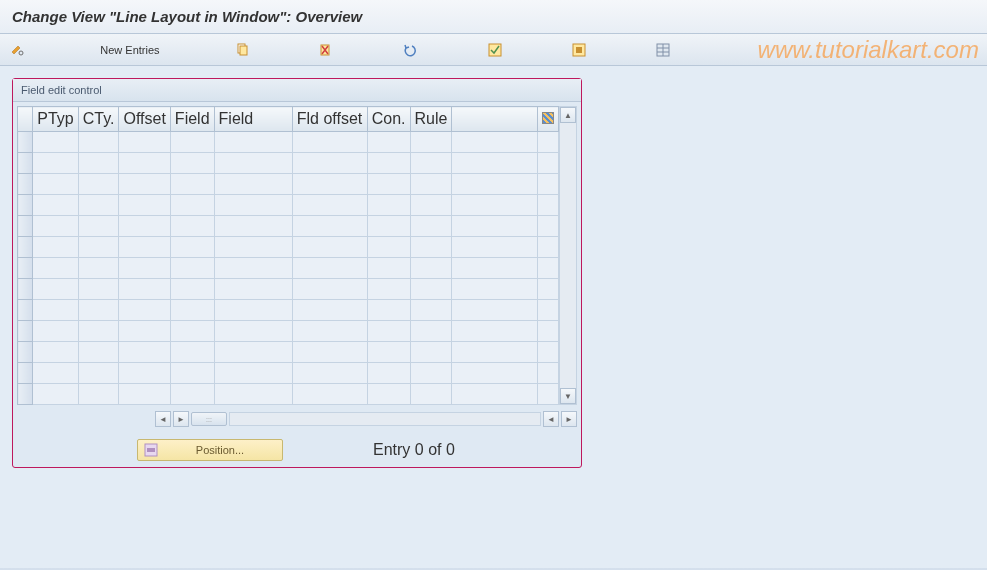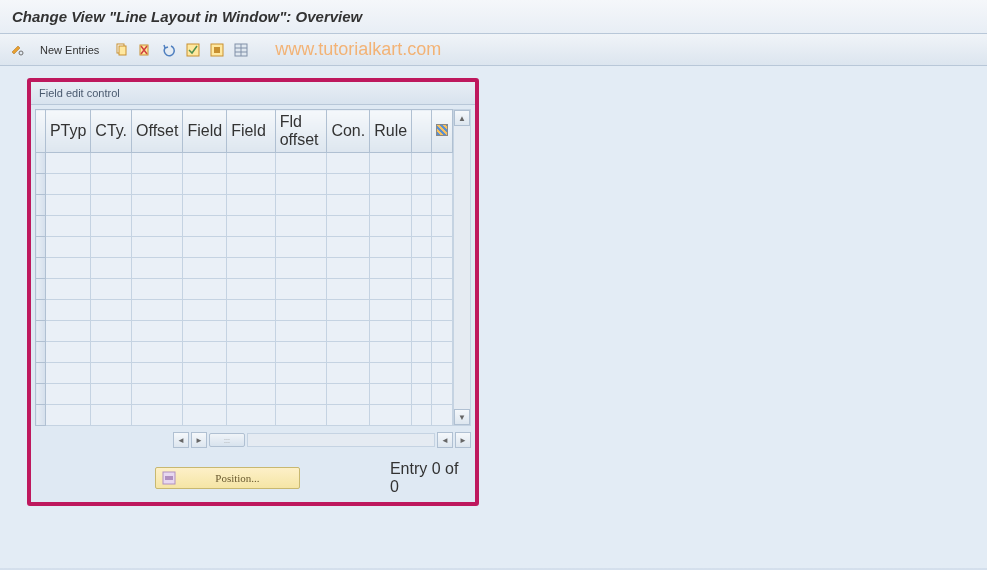--- a/index.html
+++ b/index.html
@@ -17,49 +17,51 @@
       font-size: 15px;
       font-weight: bold;
       font-style: italic;
       color: #333;
       background: linear-gradient(to bottom, #f5f7fa 0%, #e8eef5 100%);
       border-bottom: 1px solid #b8c7d8;
     }
     .toolbar {
       display: flex;
       align-items: center;
-      gap: 4px;
+      gap: 14px;
       padding: 4px 8px;
       background: linear-gradient(to bottom, #f0f4f8 0%, #dce5ef 100%);
       border-bottom: 1px solid #b8c7d8;
       height: 32px;
+      justify-content: space-between;
     }
     .toolbar-btn {
       width: 20px;
       height: 20px;
       border: 1px solid transparent;
       background: transparent;
       display: flex;
       align-items: center;
       justify-content: center;
       cursor: pointer;
       border-radius: 2px;
     }
     .new-entries {
       color: #333;
       padding: 2px 8px;
       cursor: pointer;
       font-size: 11px;
     }
     .watermark {
       color: #f5a960;
-      font-size: 18px;
+      font-size: 24px;
       font-weight: normal;
       margin-left: 20px;
       opacity: 0.85;
+      font-style: italic;
     }
     .content-area {
       padding: 12px;
       background: #e3ecf5;
       height: calc(100% - 68px);
     }
     .form-row {
       display: flex;
       align-items: center;
       gap: 8px;
@@ -71,25 +73,24 @@
       min-width: 75px;
     }
     .disabled-input {
       width: 36px;
       height: 20px;
       background: #d8e0ea;
       border: 1px solid #a8b8cc;
       border-radius: 2px;
     }
     .panel {
-      border: 4px solid #be185d;
+      border: 1px solid #be185d;
       border-radius: 3px;
       background: #dfe9f3;
-      width: 452px;
-      margin-left: 15px;
+      width: 570px;
     }
     .panel-title {
       padding: 5px 8px;
       color: #4a5a6f;
       font-size: 11px;
       background: linear-gradient(to bottom, #e8eef5 0%, #d8e3ee 100%);
       border-bottom: 1px solid #b8c7d8;
     }
     .grid-wrap {
       padding: 4px;
@@ -219,21 +220,20 @@
       padding: 0 6px;
       gap: 6px;
       color: #6a5a30;
       cursor: pointer;
       font-size: 11px;
       justify-content: flex-start;
     }
     .position-btn span.lbl {
       flex: 1;
       text-align: center;
-      font-family: Liberation Serif, serif;
     }
     .entry-text {
       margin-left: 90px;
       color: #333;
       font-size: 16px;
     }
     svg { display: block; }
     .config-icon {
       display: inline-block;
       width: 12px; height: 12px;

